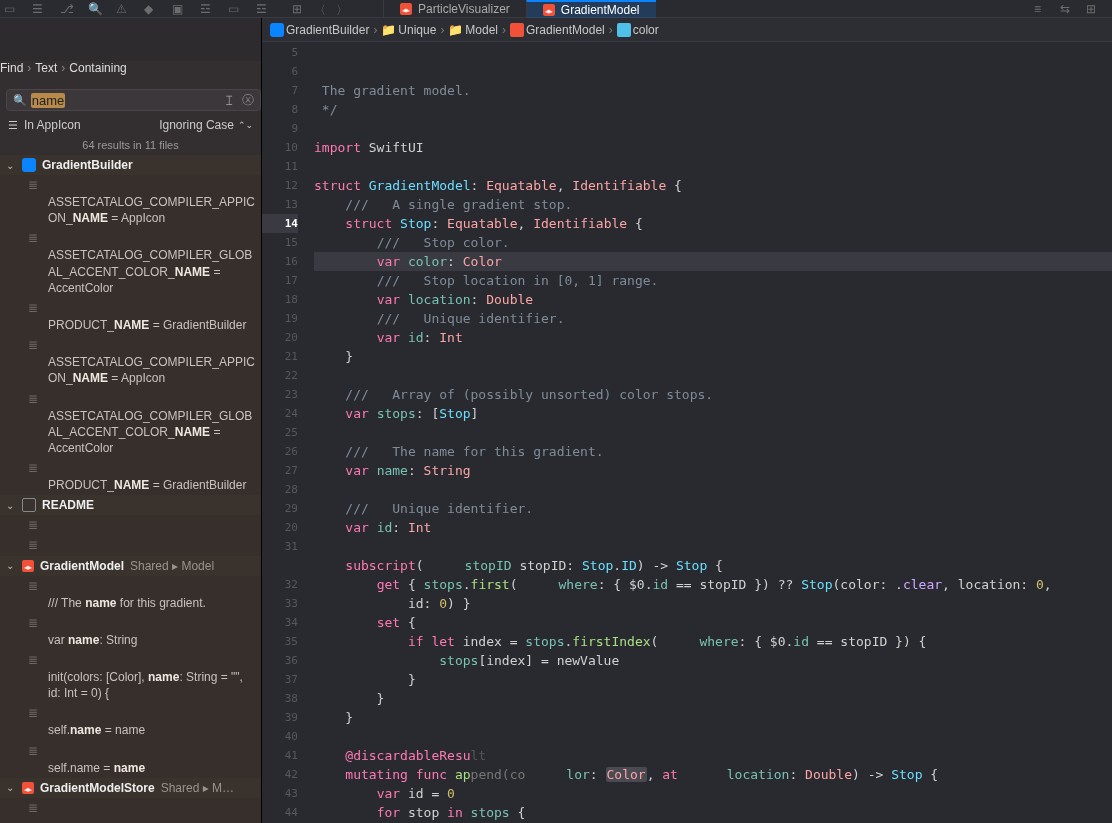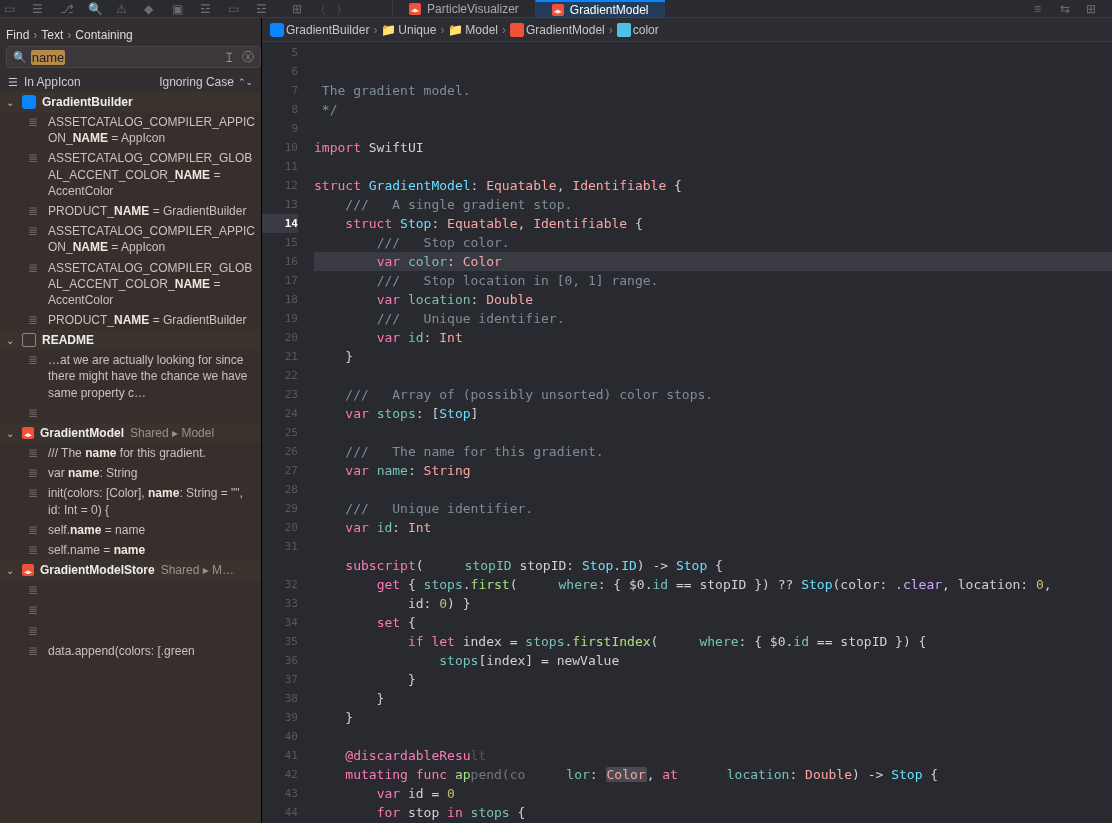--- a/index.html
+++ b/index.html
@@ -23,40 +23,41 @@
     align-items: center;
     padding: 0 4px;
     gap: 14px;
     color: #888;
     font-size: 12px;
   }
   .toolbar .spacer { flex: 1; }
   .toolbar-icon { width: 14px; height: 14px; display:inline-block; opacity:.7;}
   .toolbar-icon.active { color:#4aa7ff; opacity:1;}
   .nav-group { display:flex; gap:8px; align-items:center; margin-left:8px;}
-  .tabstrip { display:flex; gap:0; margin-left:28px; height:18px;}
+  .tabstrip { display:flex; gap:0; margin-left:19px; height:18px;}
   .tab { display:flex; align-items:center; gap:6px; padding:0 16px; font-size:12px; color:#ccc; border-left:1px solid #3a3b42;}
   .tab.active { background:#0a84ff33; border-top:2px solid #0a84ff; color:#fff;}
   .tab.inactive { color:#aaa;}
   .swift-icon { width:12px; height:12px; background:#f05138; border-radius:2px; display:inline-block; position:relative;}
   .swift-icon::after{content:""; position:absolute; inset:2px; background:#fff; clip-path:polygon(0 80%,50% 50%,100% 80%,50% 100%); opacity:.9;}
   .right-icons { display:flex; gap:12px; padding-right:8px;}
   
   .main { flex:1; display:flex; overflow:hidden;}
   .sidebar {
     width: 262px;
     background:#2d2b2d;
     display:flex;
     flex-direction:column;
     border-right:1px solid #000;
   }
   .find-scope {
-    height:24px; display:flex; align-items:flex-end; gap:0;
-    padding:0 6px; font-size:12px; color:#ddd;
+    height:24px; display:flex; align-items:flex-start; gap:0;
+    padding:0 0; font-size:12px; color:#ddd;
     background:#332f31;
+    margin-top:43px;
   }
   .scope-seg { display:flex; align-items:center; gap:4px; }
   .scope-sep { margin:0 4px; color:#888;}
   .search-row {
     padding:4px 6px; display:flex; align-items:center; gap:6px;
     background:#332f31;
   }
   .search-box {
     flex:1; display:flex; align-items:center; gap:4px;
     background:#3b373a; border:1px solid #4a4648; border-radius:4px;
@@ -82,21 +83,21 @@
   .disclosure { width:10px; color:#bbb; font-size:10px;}
   .proj-icon { width:14px; height:14px; background:#0a84ff; border-radius:3px; display:inline-block;}
   .md-icon { width:14px; height:14px; border:1px solid #888; border-radius:2px; display:inline-block;}
   .group-header .name { font-weight:600;}
   .group-header .path { color:#9a938d; font-weight:400;}
   .result-item {
     display:flex; gap:8px; padding:2px 6px 2px 26px;
     font-size:12px; color:#c9c2bc; line-height:1.35;
   }
   .result-item .bullet { width:14px; color:#6f6a65; text-align:center; flex-shrink:0;}
-  .result-item .text { flex:1; word-break:break-word;}
+  .result-item .text { flex:1; word-break:break-word;margin-top:17px;}
   .result-item .hl { font-weight:700; color:#efe7df;}
   
   .editor { flex:1; display:flex; flex-direction:column; background:#292a30;}
   .jumpbar {
     height:24px; display:flex; align-items:center; gap:2px;
     padding:0 8px; font-size:12px; color:#c7c7c7;
     border-bottom:1px solid #3a3b42; background:#2d2e34;
   }
   .jumpbar .jb-icon { width:14px; height:14px; display:inline-block;}
   .jb-proj { background:#0a84ff; border-radius:3px;}
@@ -190,20 +191,21 @@
       <div class="left">
         <span style="font-size:11px;">☰</span>
         <span>In AppIcon</span>
       </div>
       <div class="right">
         <span>Ignoring Case</span>
         <span style="font-size:9px;">⌃⌄</span>
       </div>
     </div>
 
+    <div class="result-summary">64 results in 11 files</div>
 
     <div class="results" id="results">
         <div class="group-header">
           <span class="disclosure">⌄</span>
           <span class="proj-icon"></span>
           <span class="name">GradientBuilder</span>
         </div>
         <div class="result-item">
           <span class="bullet">≣</span>
           <span class="text">ASSETCATALOG_COMPILER_APPICON_<span class="hl">NAME</span> = AppIcon</span>
@@ -228,21 +230,20 @@
           <span class="bullet">≣</span>
           <span class="text">PRODUCT_<span class="hl">NAME</span> = GradientBuilder</span>
         </div>
         <div class="group-header">
           <span class="disclosure">⌄</span>
           <span class="md-icon"></span>
           <span class="name">README</span>
         </div>
         <div class="result-item">
           <span class="bullet">≣</span>
-          <span class="text">…at we are actually looking for since there might have the chance we have same property c…</span>
         </div>
         <div class="result-item">
           <span class="bullet">≣</span>
         </div>
         <div class="group-header">
           <span class="disclosure">⌄</span>
           <span class="swift-icon"></span>
           <span class="name">GradientModel</span>
           <span class="path"> Shared ▸ Model</span>
         </div>

